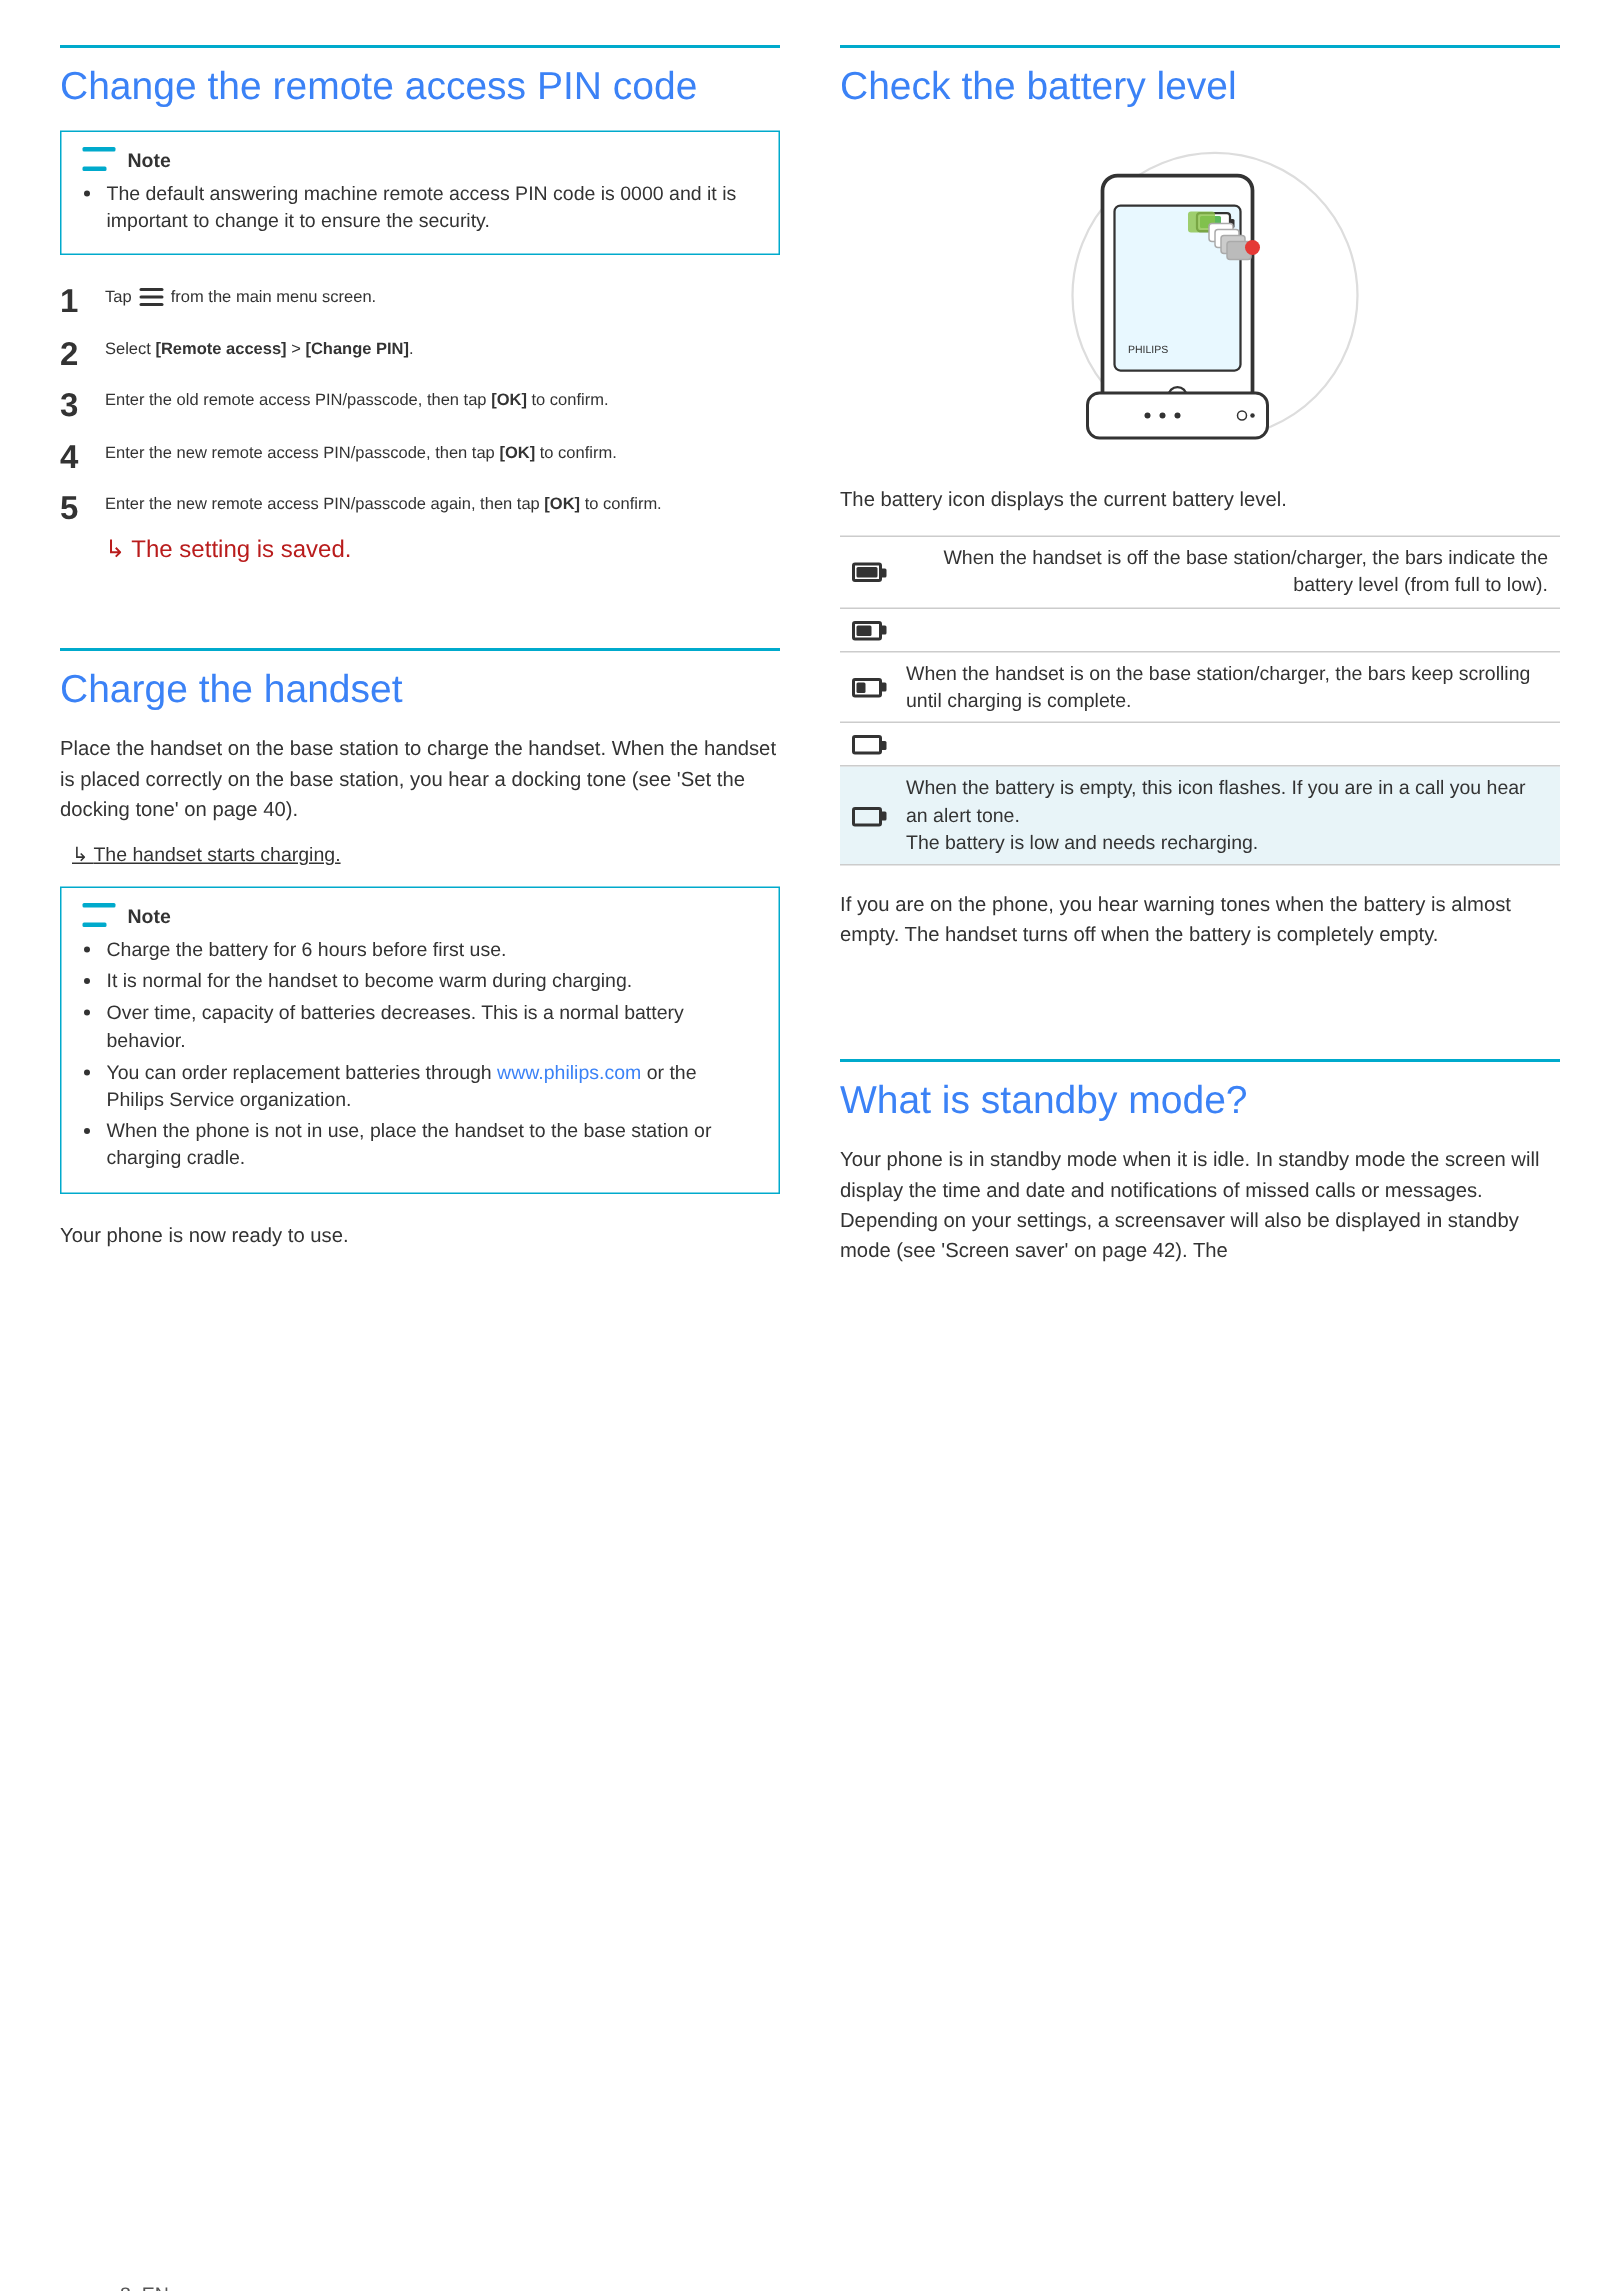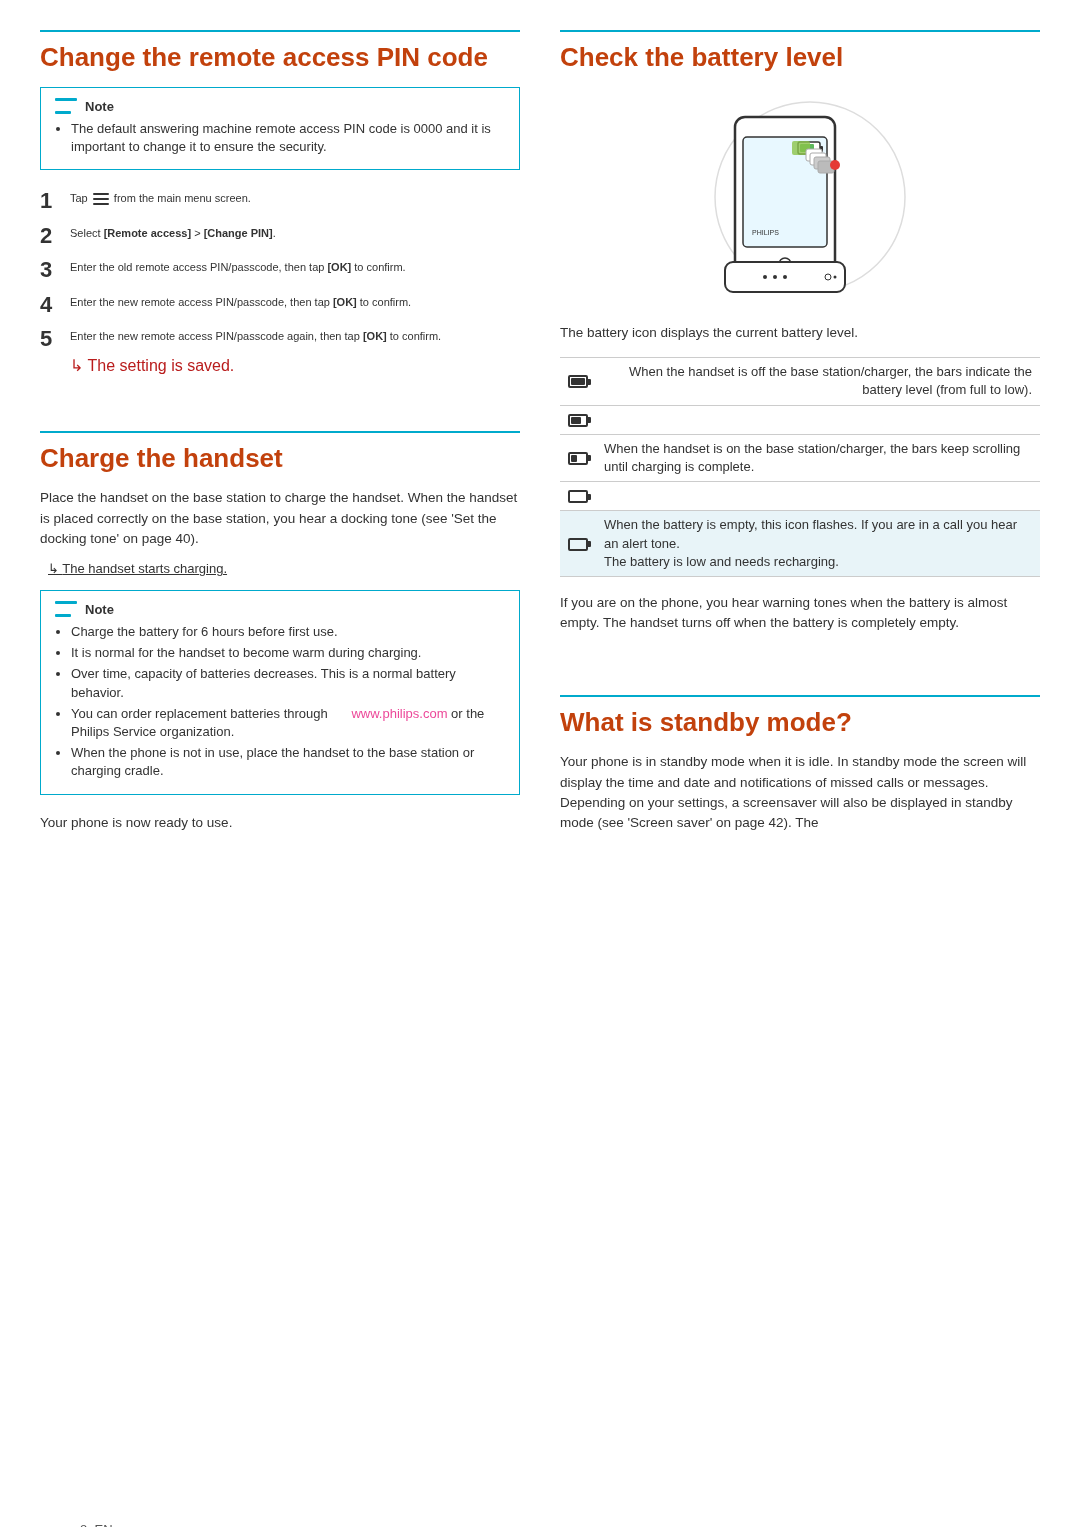--- a/index.html
+++ b/index.html
@@ -11,26 +11,26 @@
       width: 1080px;
       min-height: 1527px;
       padding: 30px 40px;
     }
     .page-layout {
       display: grid;
       grid-template-columns: 1fr 1fr;
       gap: 0 40px;
     }
     .left-col { display: flex; flex-direction: column; gap: 0; }
-    .right-col { display: flex; flex-direction: column; gap: 0; }
+    .right-col { display: flex; flex-direction: column; gap: 11px; }
 
     h2.section-title {
-      color: #c2410c;
+      color: #3b82f6;
       font-size: 26px;
-      font-weight: bold;
+      font-weight: normal;
       border-top: 2px solid #00aacc;
       padding-top: 10px;
       margin-bottom: 14px;
     }
 
     .note-box {
       border: 1.5px solid #00aacc;
       padding: 10px 14px;
       margin-bottom: 18px;
       font-size: 13px;
@@ -197,21 +197,21 @@
       left: 40px;
       font-size: 13px;
       color: #555;
     }
 
     .page-wrapper {
       position: relative;
       min-height: 1527px;
     }
 
-    a { color: #ec4899; text-decoration: none; margin-left: 20px; }
+    a { color: #3b82f6; text-decoration: none; }
 
     .icon-menu {
       display: inline-block;
       width: 16px;
       height: 12px;
       position: relative;
       vertical-align: middle;
       margin: 0 2px;
     }
     .icon-menu::before,

